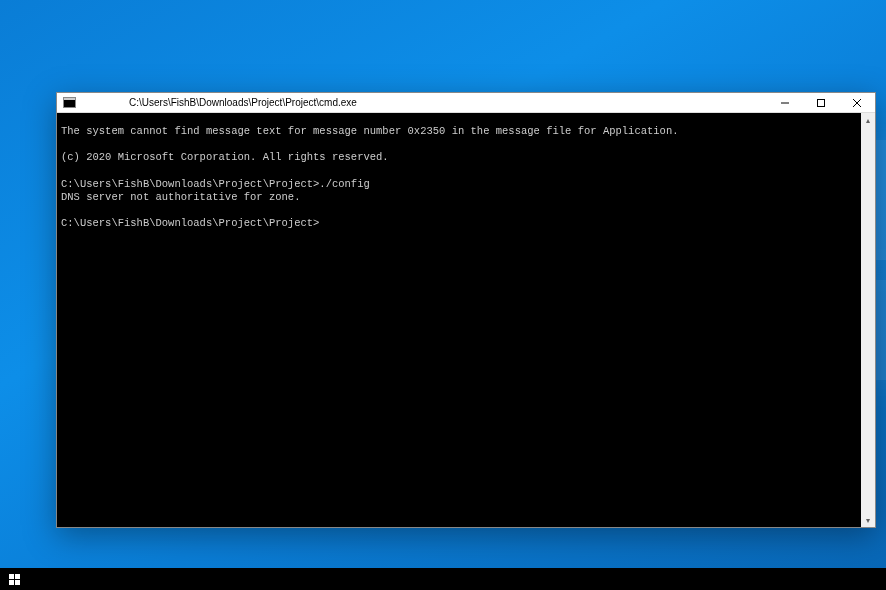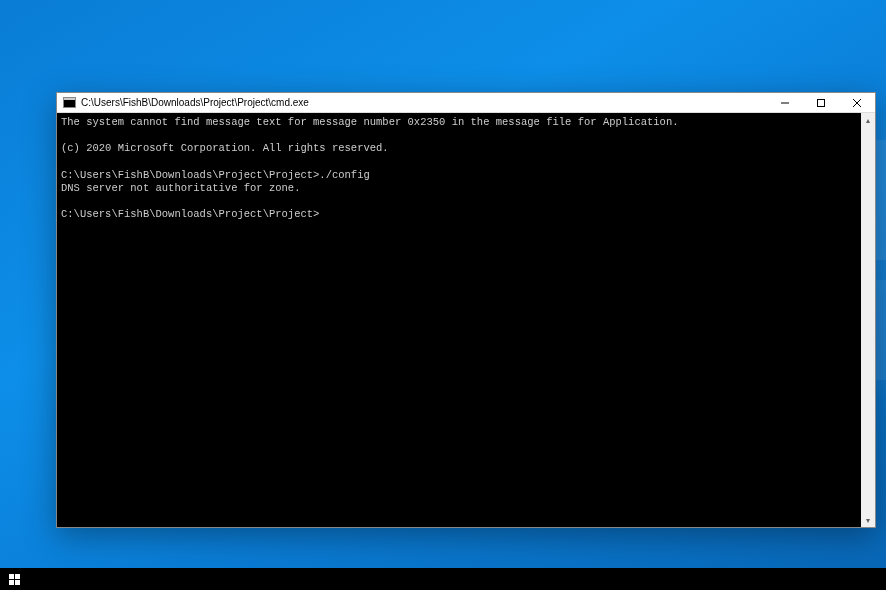--- a/index.html
+++ b/index.html
@@ -45,20 +45,21 @@
       display: flex;
       flex-direction: column;
     }
     .titlebar {
       height: 20px;
       background: #fff;
       display: flex;
       align-items: center;
       border-bottom: 1px solid #ddd;
       user-select: none;
+      gap: 48px;
     }
     .titlebar-icon {
       width: 16px;
       height: 14px;
       margin-left: 4px;
       margin-right: 4px;
       display: flex;
       align-items: center;
       justify-content: center;
     }
@@ -85,21 +86,21 @@
     }
     .titlebar-btn svg { width: 10px; height: 10px; }
     .terminal-body-wrap {
       flex: 1;
       display: flex;
       background: #000;
       position: relative;
     }
     .terminal-body {
       flex: 1;
-      padding: 3px 4px;
+      padding: 12px 4px;
       font-family: Consolas, "Courier New", monospace;
       font-size: 10.5px;
       line-height: 1.25;
       color: #cccccc;
       white-space: pre;
       overflow: hidden;
     }
     .scrollbar {
       width: 14px;
       background: #f0f0f0;

